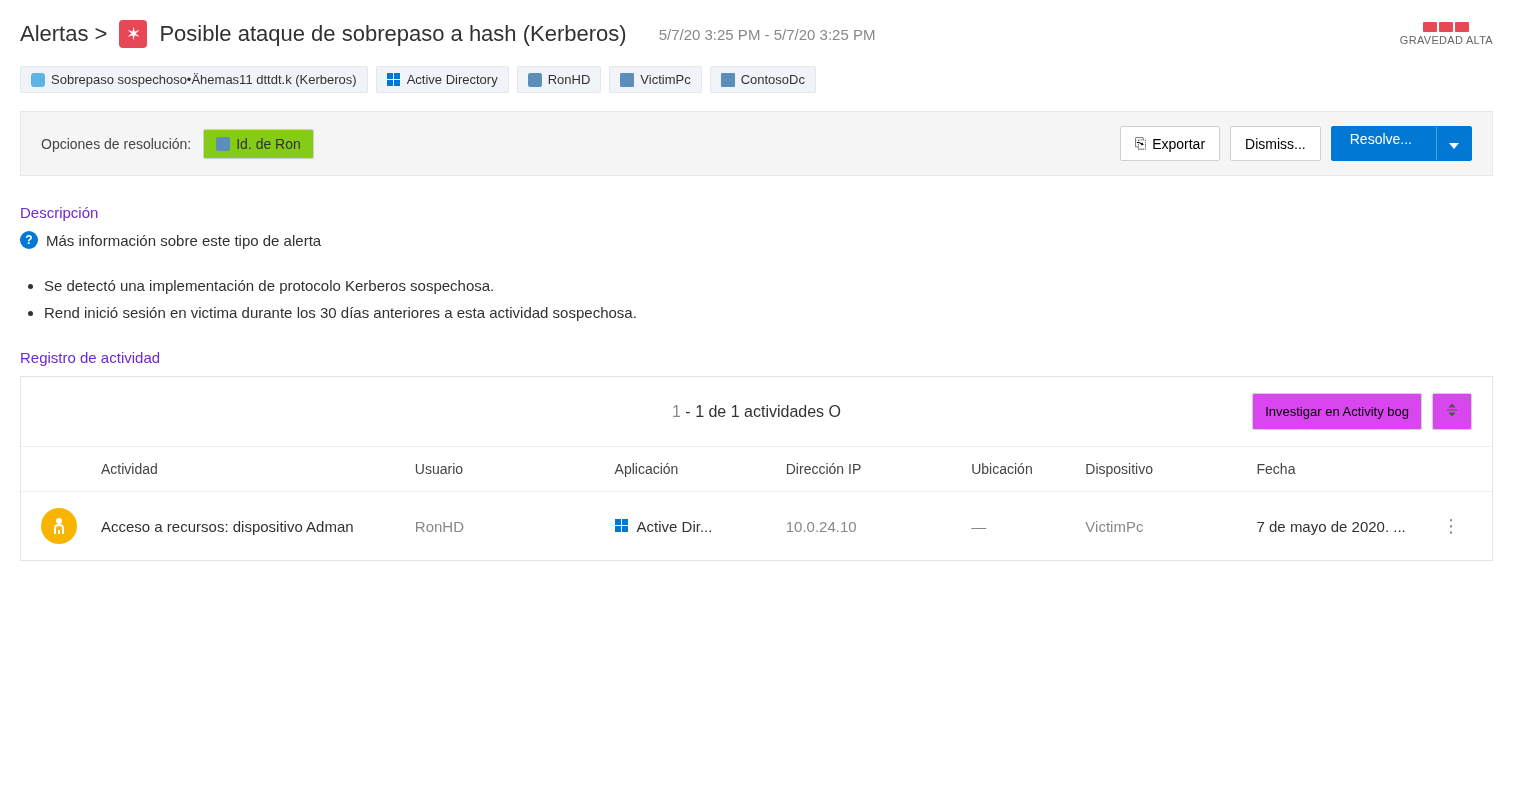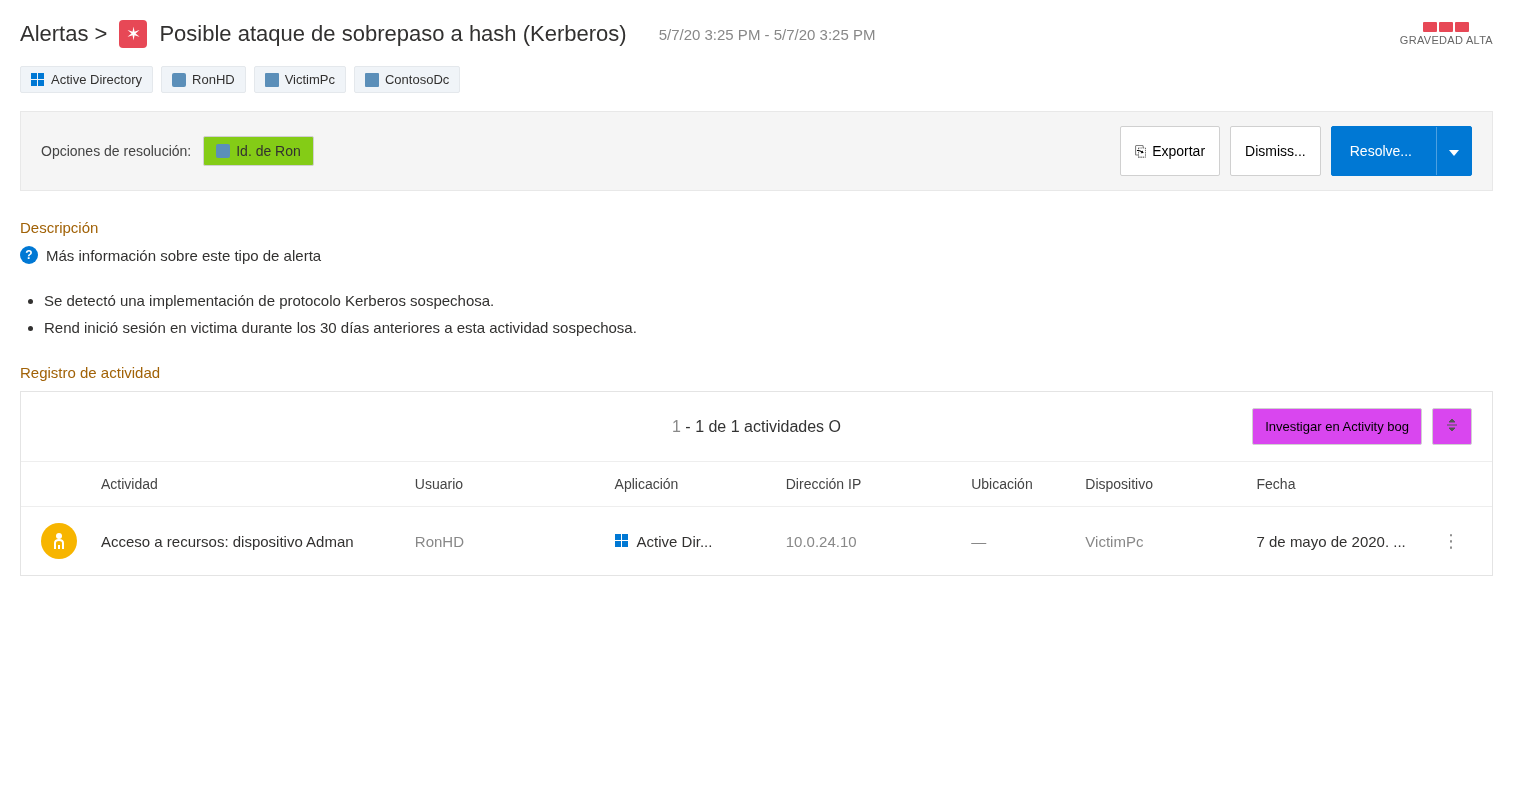--- a/index.html
+++ b/index.html
@@ -23,25 +23,25 @@
   .tag-icon.win span { background: #0078d4; }
   .tag-icon.user { background: #5b8fb9; border-radius: 2px; }
   .tag-icon.pc { background: #5b8fb9; border-radius: 1px; }
   
   .toolbar { background: #f5f5f5; border: 1px solid #e8e8e8; padding: 14px 20px; display: flex; align-items: center; gap: 12px; margin-bottom: 28px; }
   .toolbar-label { font-size: 14px; color: #444; }
   .id-btn { background: #84cc16; border: 1px solid #d0d0d0; padding: 6px 12px; display: flex; align-items: center; gap: 6px; cursor: pointer; border-radius: 2px; }
   .toolbar-right { margin-left: auto; display: flex; gap: 10px; }
   .btn { background: #fff; border: 1px solid #d0d0d0; padding: 8px 14px; cursor: pointer; font-size: 14px; display: flex; align-items: center; gap: 6px; border-radius: 2px; }
   .btn-primary { background: #0078d4; color: #fff; border-color: #0078d4; display: flex; align-items: stretch; padding: 0; }
-  .btn-primary .main { padding: 16px 18px; }
+  .btn-primary .main { padding: 4px 18px; }
   .btn-primary .caret { padding: 8px 12px; border-left: 1px solid rgba(255,255,255,0.3); display: flex; align-items: center; }
   
   .section { margin-bottom: 28px; }
-  .section-heading { font-size: 15px; color: #a16207; margin-bottom: 10px; }
+  .section-heading { font-size: 15px; color: #6d28d9; margin-bottom: 10px; }
   .desc-text { font-size: 15px; margin-bottom: 14px; }
   .info-link { display: flex; align-items: center; gap: 8px; color: #323130; font-size: 15px; cursor: pointer; }
   .info-icon { width: 18px; height: 18px; background: #0078d4; border-radius: 50%; color: #fff; display: inline-flex; align-items: center; justify-content: center; font-size: 12px; font-weight: bold; }
   
   .bullets { list-style: disc; padding-left: 24px; }
   .bullets li { font-size: 15px; margin-bottom: 10px; }
   
   .activity-panel { border: 1px solid #e4e4e4; background: #fff; }
   .activity-head { display: flex; align-items: center; padding: 16px 20px; border-bottom: 1px solid #eee; position: relative; }
   .activity-count { position: absolute; left: 50%; transform: translateX(-50%); font-size: 16px; color: #333; }
@@ -81,20 +81,24 @@
     <div class="sev-boxes">
       <span class="sev-box"></span>
         <span class="sev-box"></span>
         <span class="sev-box"></span>
     </div>
     <div class="sev-label">GRAVEDAD ALTA</div>
   </div>
 </div>
 
 <div class="tags">
+  <div class="tag">
+    <span class="tag-icon cloud"></span>
+    <span>Sobrepaso sospechoso•Ähemas11 dttdt.k (Kerberos)</span>
+  </div>
   <div class="tag">
     <span class="tag-icon win">
         <span></span>
         <span></span>
         <span></span>
         <span></span>
       </span>
     <span>Active Directory</span>
   </div>
   <div class="tag">

